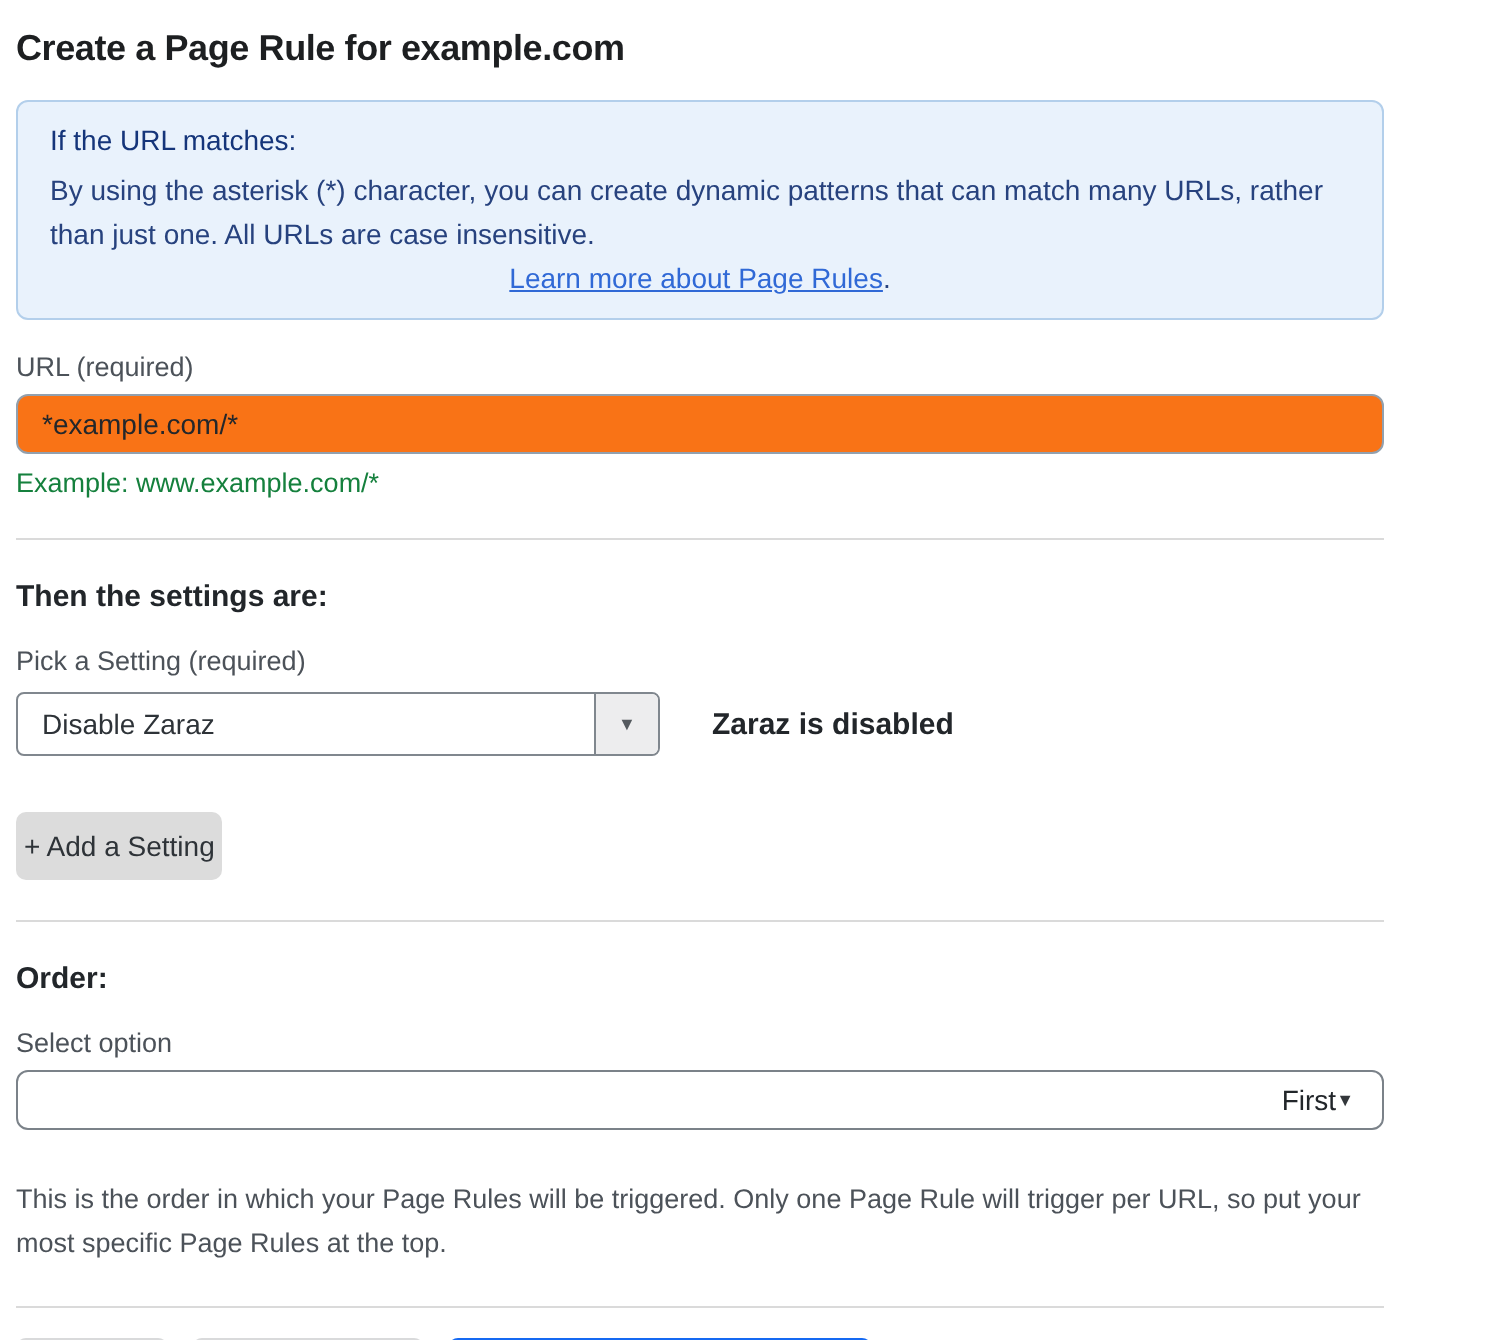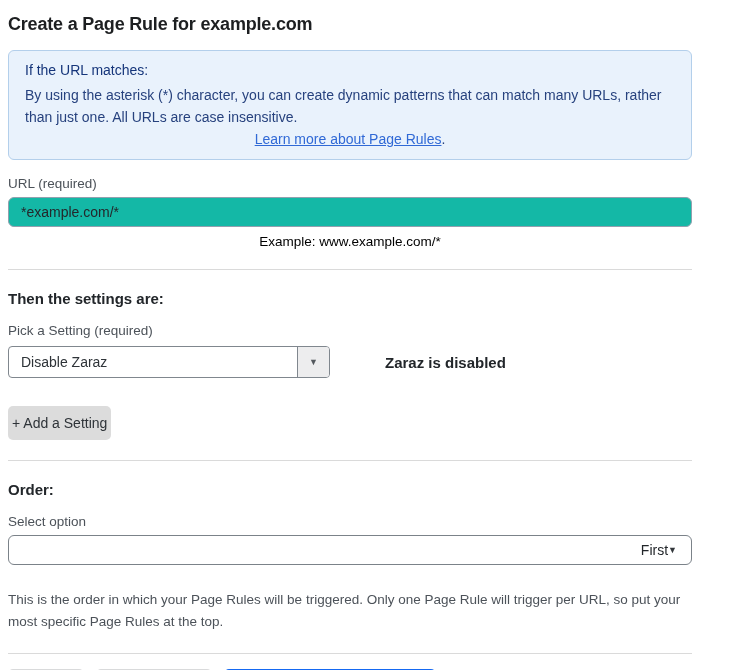--- a/index.html
+++ b/index.html
@@ -26,32 +26,32 @@
   }
   .info-heading { font-weight: normal; color: #15357a; margin-bottom: 7px; }
   .info-body { color: #27427e; line-height: 1.55; max-width: 640px; }
   .info-link-line { margin-top: 3px; color: #27427e; text-align: center; }
   .info-link { color: #3069d6; text-decoration: underline; cursor: pointer; }
 
   .field-label { font-size: 13.5px; color: #4c5259; margin-top: 16px; }
   .url-input {
     display: block; box-sizing: border-box;
     width: 100%; height: 30px; margin-top: 6px;
-    background: #14b8a6;
+    background: #f97316;
     border: 1px solid #92a0ae; border-radius: 6px;
     padding: 0 12px; font-size: 14px; color: #24272b;
     font-family: "Liberation Sans", sans-serif;
   }
-  .helper { font-size: 13.5px; color: #000000; margin-top: 7px; text-align: center; }
+  .helper { font-size: 13.5px; color: #15803d; margin-top: 7px; }
 
   .divider { border: none; border-top: 1px solid #dadada; margin: 20px 0 0 0; }
 
   .section-heading { font-size: 15px; font-weight: bold; color: #22262a; margin-top: 20px; }
 
-  .setting-row { display: flex; align-items: center; margin-top: 8px; gap: 29px; }
+  .setting-row { display: flex; align-items: center; margin-top: 8px; }
   .select-box {
     width: 322px; height: 32px; box-sizing: border-box;
     border: 1px solid #80878e; border-radius: 4px;
     background: #ffffff; display: flex; overflow: hidden; cursor: pointer;
   }
   .select-text {
     flex: 1; display: flex; align-items: center;
     padding-left: 12px; font-size: 14px; color: #2e3338;
   }
   .select-arrow {

